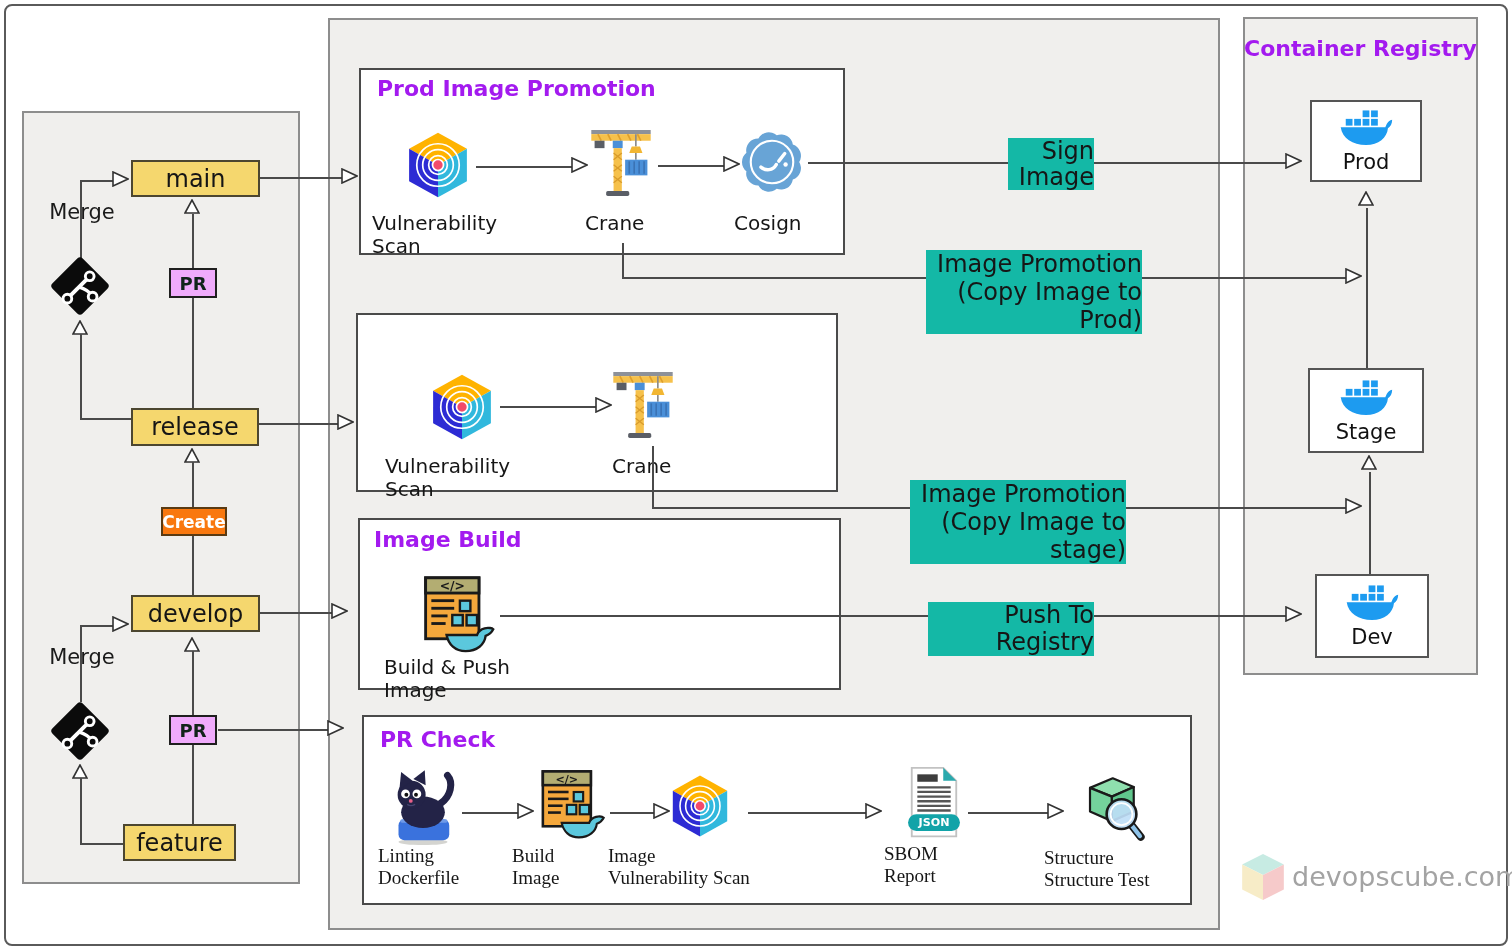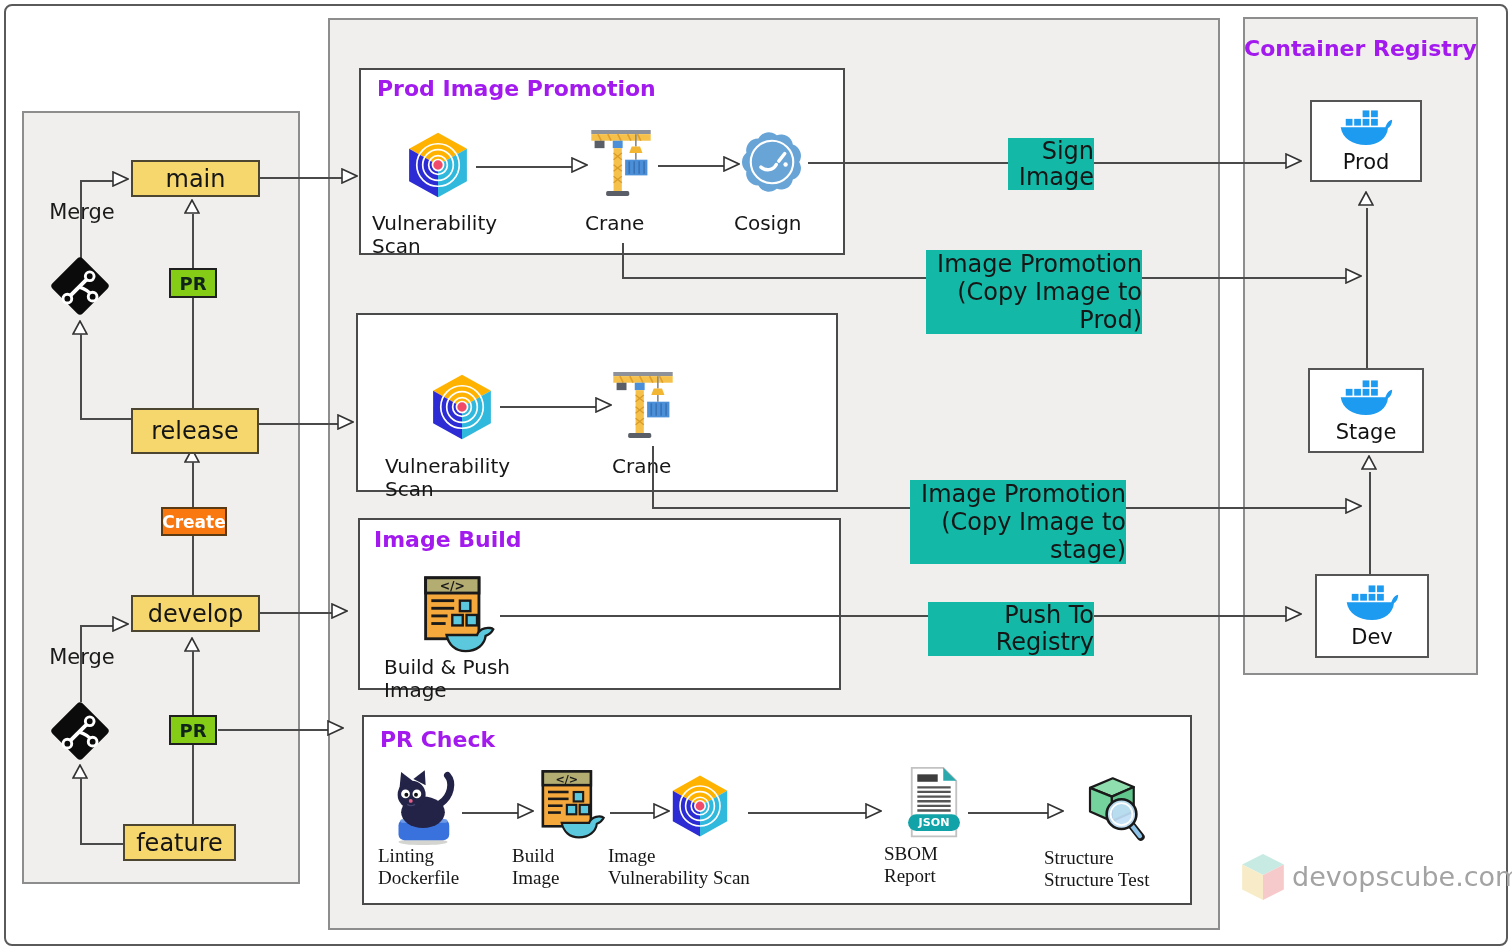--- a/index.html
+++ b/index.html
@@ -5,21 +5,21 @@
   html,body{margin:0;padding:0;background:#fff;width:1512px;height:950px;overflow:hidden;
     font-family:"DejaVu Sans","Liberation Sans",sans-serif;}
   .stage{position:absolute;left:0;top:0;width:1512px;height:950px;background:#fff;}
   .frame{position:absolute;left:4px;top:4px;width:1500px;height:938px;border:2px solid #5a5a5a;border-radius:8px;}
   .panel{position:absolute;background:#f0efed;border:2px solid #8d8d8d;box-sizing:border-box;}
   .wbox{position:absolute;background:#fff;border:2px solid #4a4a4a;box-sizing:border-box;}
   .ptitle{position:absolute;color:#a31aef;font-size:22px;font-weight:700;white-space:nowrap;}
   .branch{position:absolute;background:#f5d76e;border:2px solid #4c4630;box-sizing:border-box;
     display:flex;align-items:center;justify-content:center;font-size:24px;color:#151515;}
   .tag{position:absolute;box-sizing:border-box;display:flex;align-items:center;justify-content:center;font-weight:700;}
-  .tag.pr{background:#84cc16;border:2px solid #1f1f1f;color:#10241a;font-size:18px;}
+  .tag.pr{background:#f0abfc;border:2px solid #1f1f1f;color:#10241a;font-size:18px;}
   .tag.create{background:#f9780f;border:2px solid #5a3a12;color:#fff;font-size:17px;}
   .hl{position:absolute;height:2px;background:#4a4a4a;}
   .vl{position:absolute;width:2px;background:#4a4a4a;}
   .tri{position:absolute;line-height:0;}
   .cap{position:absolute;font-size:20px;color:#161616;line-height:23px;}
   .cap.sm{font-size:19px;line-height:22px;font-family:Liberation Serif, serif;}
   .flowlab{position:absolute;font-size:24px;color:#161616;text-align:right;background:#14b8a6;line-height:27px;}
   .mergelab{position:absolute;font-size:21px;color:#1a1a1a;text-align:center;}
   .regbox{position:absolute;background:#fff;border:2px solid #555;box-sizing:border-box;
     display:flex;flex-direction:column;align-items:center;justify-content:center;gap:2px;}
@@ -114,21 +114,21 @@
       <circle cx="22" cy="48" r="4.5" fill="#0b0b0b" stroke="#fff" stroke-width="3"></circle>
       <circle cx="45" cy="25" r="4.5" fill="#0b0b0b" stroke="#fff" stroke-width="3"></circle>
       <circle cx="48" cy="46" r="4.5" fill="#0b0b0b" stroke="#fff" stroke-width="3"></circle>
     </svg>
   </div>
 
   <div class="mergelab" style="left:40px;top:200px;width:84px;">Merge</div>
   <div class="mergelab" style="left:40px;top:645px;width:84px;">Merge</div>
 
   <div class="branch" style="left:131px;top:160px;width:129px;height:37px;">main</div>
-  <div class="branch" style="left:131px;top:408px;width:128px;height:46px;">release</div>
+  <div class="branch" style="left:131px;top:408px;width:128px;height:38px;">release</div>
   <div class="branch" style="left:131px;top:595px;width:129px;height:37px;">develop</div>
   <div class="branch" style="left:123px;top:824px;width:113px;height:37px;">feature</div>
 
   <div class="tag pr" style="left:169px;top:268px;width:48px;height:30px;">PR</div>
   <div class="tag create" style="left:161px;top:507px;width:66px;height:29px;">Create</div>
   <div class="tag pr" style="left:169px;top:715px;width:48px;height:30px;">PR</div>
 
   <div class="ptitle" style="left:377px;top:76px;">Prod Image Promotion</div>
   <div class="icon" style="left:404px;top:128px;">
     <svg width="68" height="74" viewBox="0 0 80 84">

